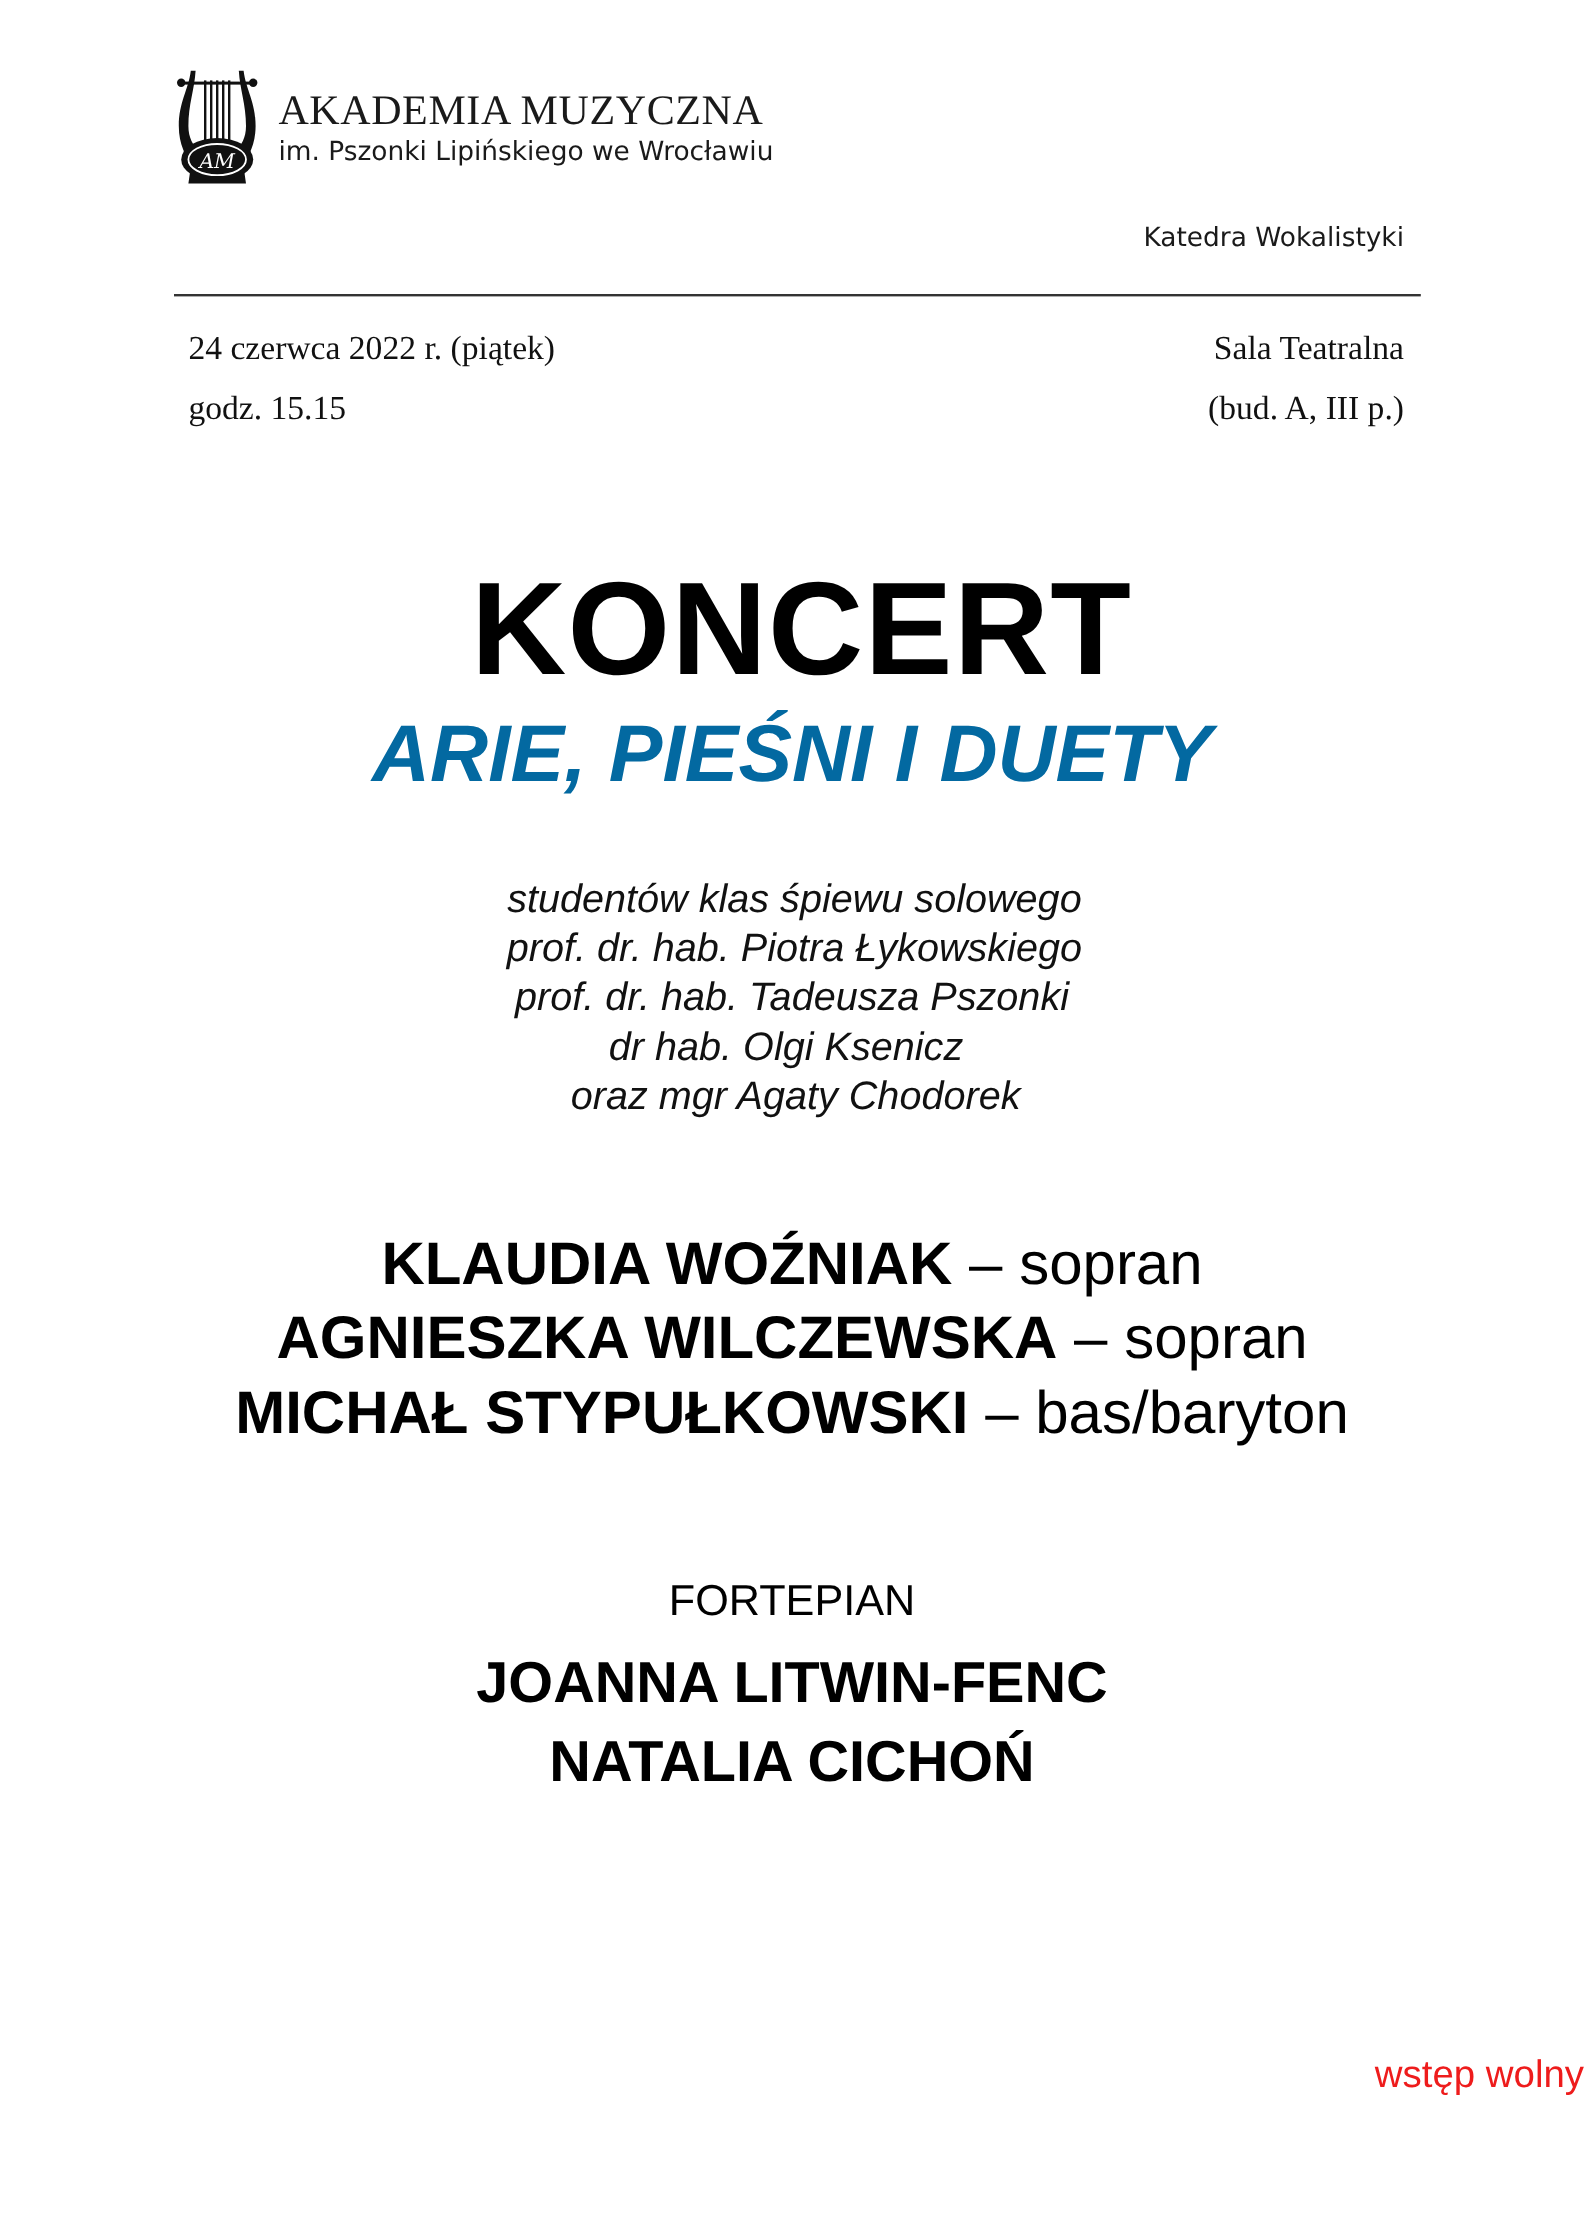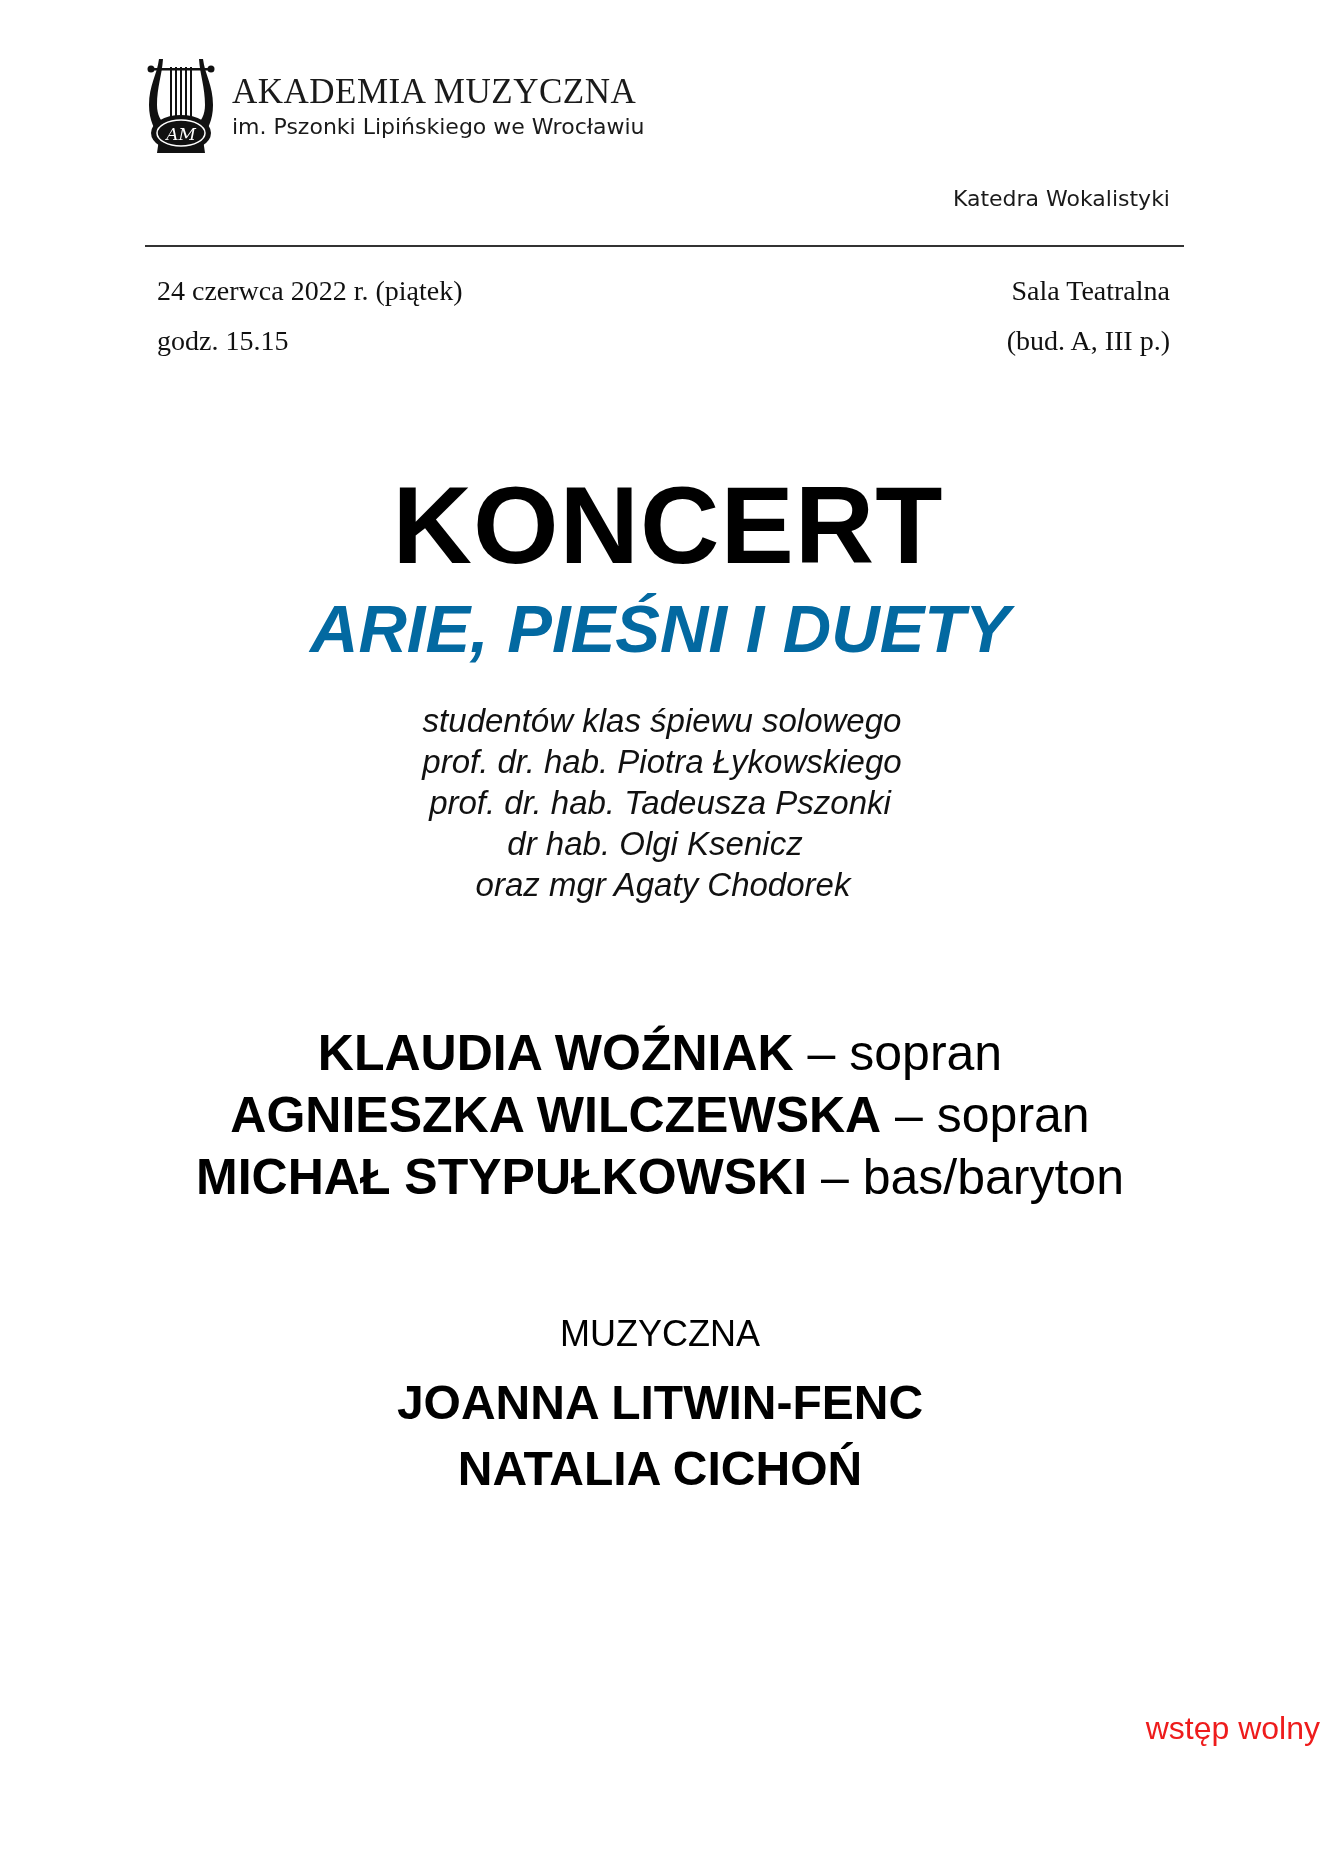--- a/index.html
+++ b/index.html
@@ -95,21 +95,21 @@
     }
     .subtitle {
       top: 595px;
       font-size: 67px;
       font-weight: bold;
       font-style: italic;
       line-height: 1;
       color: #0369a1;
     }
     .teachers {
-      top: 700px;
+      top: 728px;
       font-size: 33px;
       font-style: italic;
       line-height: 41px;
       color: #111111;
     }
     .teachers div { white-space: nowrap; }
     .teachers .t0 { margin-left: 4px; }
     .teachers .t1 { margin-left: 4px; }
     .teachers .t2 { margin-left: 0px; }
     .teachers .t3 { margin-left: -10px; }
@@ -202,20 +202,20 @@
       <span class="name">KLAUDIA WOŹNIAK</span><span class="voice"> – </span><span class="voice">sopran</span>
     </div>
     <div class="performer">
       <span class="name">AGNIESZKA WILCZEWSKA</span><span class="voice"> – </span><span class="voice">sopran</span>
     </div>
     <div class="performer">
       <span class="name">MICHAŁ STYPUŁKOWSKI</span><span class="voice"> – </span><span class="voice">bas/baryton</span>
     </div>
   </div>
 
-  <div class="center-block piano-label">MUZYCZNA</div>
+  <div class="center-block piano-label">FORTEPIAN</div>
   <div class="center-block pianists">
     <div>JOANNA LITWIN-FENC</div>
     <div>NATALIA CICHOŃ</div>
   </div>
 
   <div class="center-block admission">wstęp wolny</div>
 </div>
 
 </body></html>

